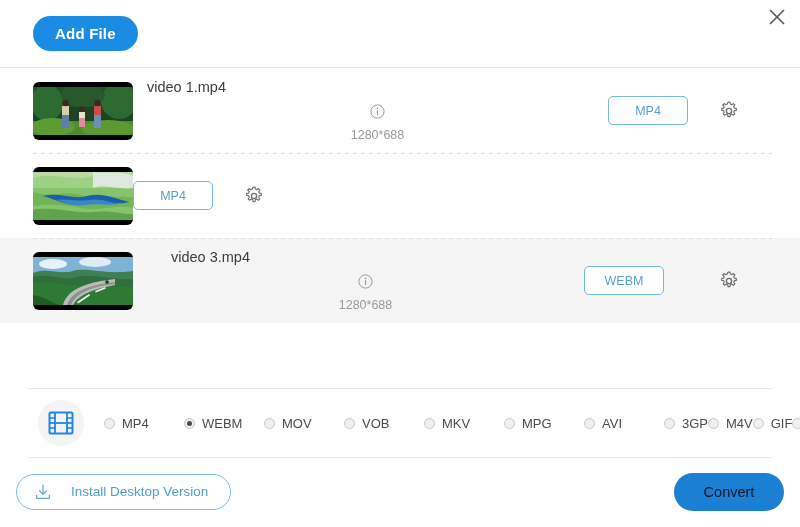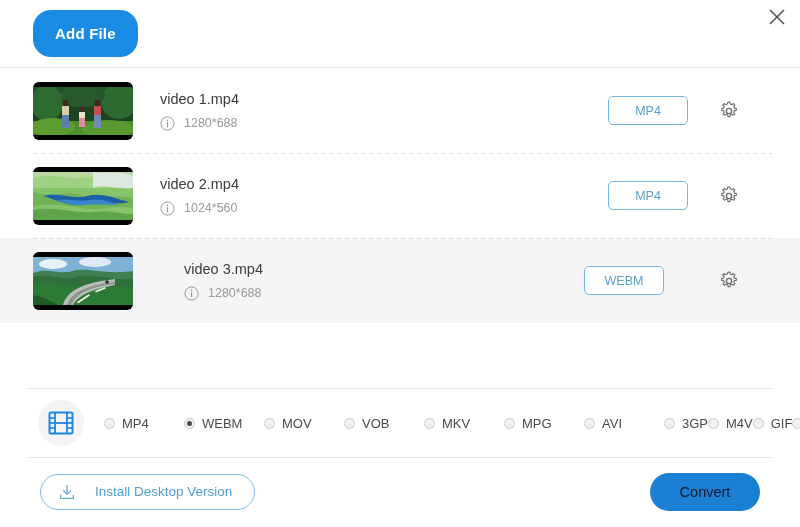--- a/index.html
+++ b/index.html
@@ -36,21 +36,21 @@
     box-sizing: border-box;
     padding-left: 33px;
     display: flex;
     align-items: center;
   }
   .add-file-btn {
     background: #1b8ce3;
     color: #ffffff;
     border: none;
     border-radius: 18px;
-    height: 47px;
+    height: 35px;
     padding: 0 22px;
     font-size: 15px;
     font-weight: bold;
     cursor: pointer;
     font-family: "Liberation Sans", sans-serif;
     letter-spacing: .2px;
   }
 
   
   .file-list {
@@ -85,33 +85,34 @@
     position: relative;
   }
   .thumb-inner {
     position: absolute;
     left: 0; right: 0;
     top: 5px; bottom: 5px;
     overflow: hidden;
   }
 
   .file-info {
-    margin-left: 27px;
+    margin-left: 14px;
     flex: 1 1 auto;
     min-width: 0;
   }
   .file-name {
     font-size: 14.5px;
     color: #3c3c3c;
     margin-bottom: 9px;
   }
   .file-meta {
     display: flex;
     align-items: center;
     gap: 9px;
+    flex-direction: column;
   }
   .file-res {
     font-size: 12.5px;
     color: #9a9a9a;
   }
   .info-icon { display: block; }
 
   .fmt-badge {
     min-width: 50px;
     height: 27px;
@@ -202,21 +203,21 @@
   }
 
   
   .footer {
     position: absolute;
     left: 0; right: 0;
     top: 456px;
     height: 71px;
     display: flex;
     align-items: center;
-    padding: 0 40px;
+    padding: 0 16px;
     box-sizing: border-box;
   }
   .install-btn {
     height: 36px;
     border: 1px solid #7dbce2;
     border-radius: 18px;
     background: #ffffff;
     color: #4e9fd0;
     font-size: 13.5px;
     display: flex;
@@ -308,31 +309,20 @@
         <svg width="100" height="48" viewBox="0 0 100 48" preserveAspectRatio="none">
           <rect width="100" height="48" fill="#86c36a"></rect>
           <path d="M0 0h100v16H0z" fill="#b9d9a0"></path>
           <path d="M0 6c20 -6 40 4 60 -2s30 2 40 0v12H0z" fill="#9ed184"></path>
           <path d="M60 0c12 2 28 -2 40 4v12c-14 2 -28 -4 -40 0z" fill="#dfe8e0"></path>
           <path d="M0 20c18 6 34 -2 52 4s30 -2 48 2v10c-20 -4 -34 4 -52 0S16 32 0 34z" fill="#71b457"></path>
           <path d="M10 24c16 -4 30 4 44 0s28 2 42 6c-16 4 -30 -2 -44 2s-28 -4 -42 -8z" fill="#1b5fa8"></path>
           <path d="M22 28c12 -2 22 2 34 0s20 2 30 4c-12 2 -22 -1 -34 1s-20 -3 -30 -5z" fill="#3b86c9"></path>
           <path d="M0 38c22 -4 40 4 60 2s26 2 40 2v6H0z" fill="#5fa34b"></path>
         </svg>
-      </div>
-    </div>
-    <div class="file-info">
-      <div class="file-name">video 2.mp4</div>
-      <div class="file-meta">
-        <svg class="info-icon" width="15" height="15" viewBox="0 0 15 15">
-          <circle cx="7.5" cy="7.5" r="6.6" fill="none" stroke="#9a9a9a" stroke-width="1"></circle>
-          <circle cx="7.5" cy="4.3" r="0.85" fill="#9a9a9a"></circle>
-          <rect x="6.9" y="6.2" width="1.2" height="5" fill="#9a9a9a"></rect>
-        </svg>
-        <span class="file-res">1024*560</span>
       </div>
     </div>
     <div class="fmt-badge">MP4</div>
     <div class="gear-btn">
       <svg width="22" height="22" viewBox="0 0 24 24">
         <path d="M12 8.4a3.6 3.6 0 1 0 0 7.2 3.6 3.6 0 0 0 0-7.2zm0 1.5a2.1 2.1 0 1 1 0 4.2 2.1 2.1 0 0 1 0-4.2z" fill="#6e6e6e"></path>
         <path d="M10.9 2.3h2.2l.3 2.1c.6.17 1.17.4 1.68.71l1.73-1.23 1.56 1.56-1.23 1.73c.31.51.54 1.08.71 1.68l2.1.3v2.2l-2.1.3c-.17.6-.4 1.17-.71 1.68l1.23 1.73-1.56 1.56-1.73-1.23c-.51.31-1.08.54-1.68.71l-.3 2.1h-2.2l-.3-2.1a6.6 6.6 0 0 1-1.68-.71l-1.73 1.23-1.56-1.56 1.23-1.73a6.6 6.6 0 0 1-.71-1.68l-2.1-.3v-2.2l2.1-.3c.17-.6.4-1.17.71-1.68L5.15 5.44l1.56-1.56 1.73 1.23c.51-.31 1.08-.54 1.68-.71z" fill="none" stroke="#6e6e6e" stroke-width="1.25" stroke-linejoin="round"></path>
       </svg>
     </div>
   </div>

